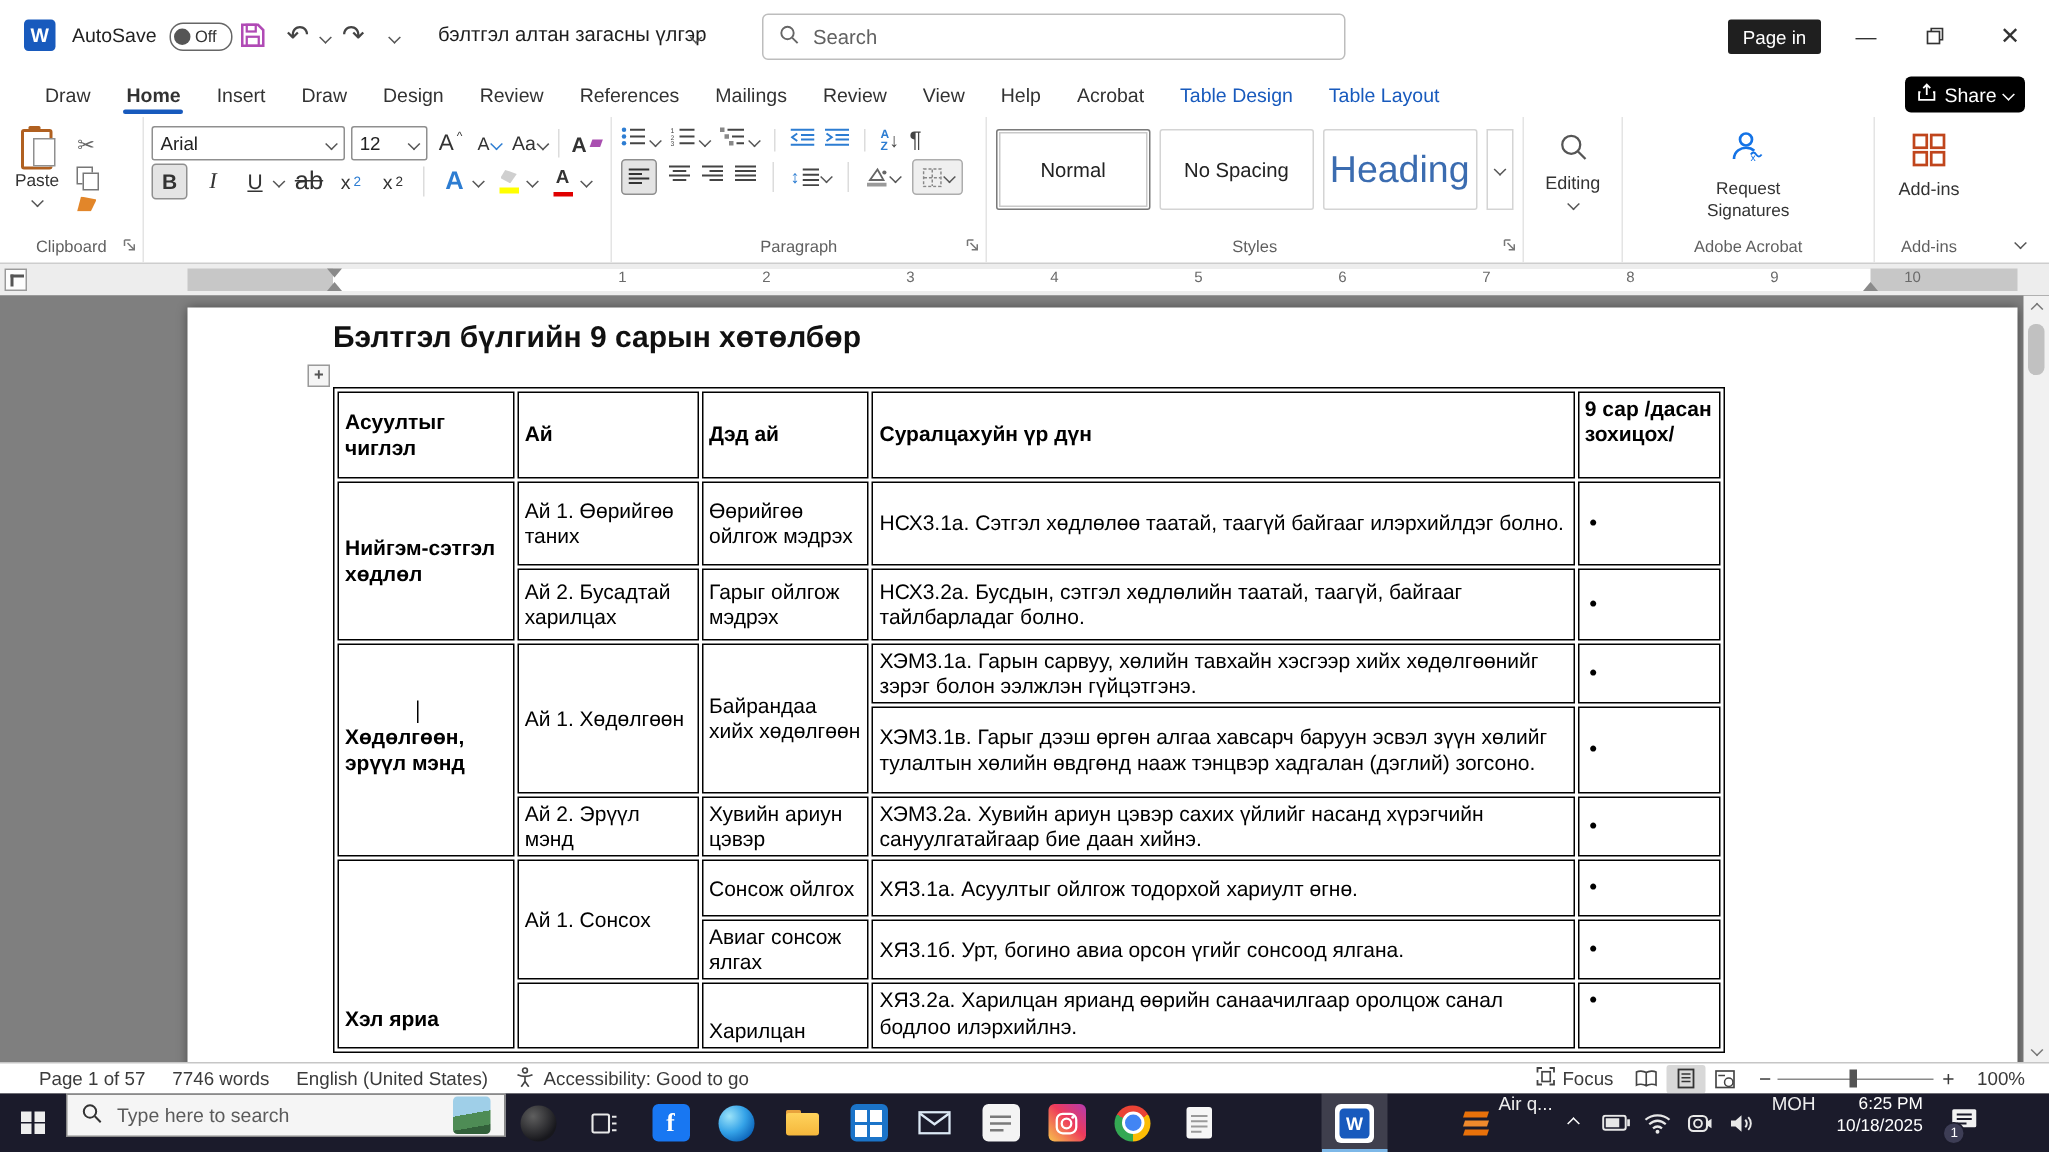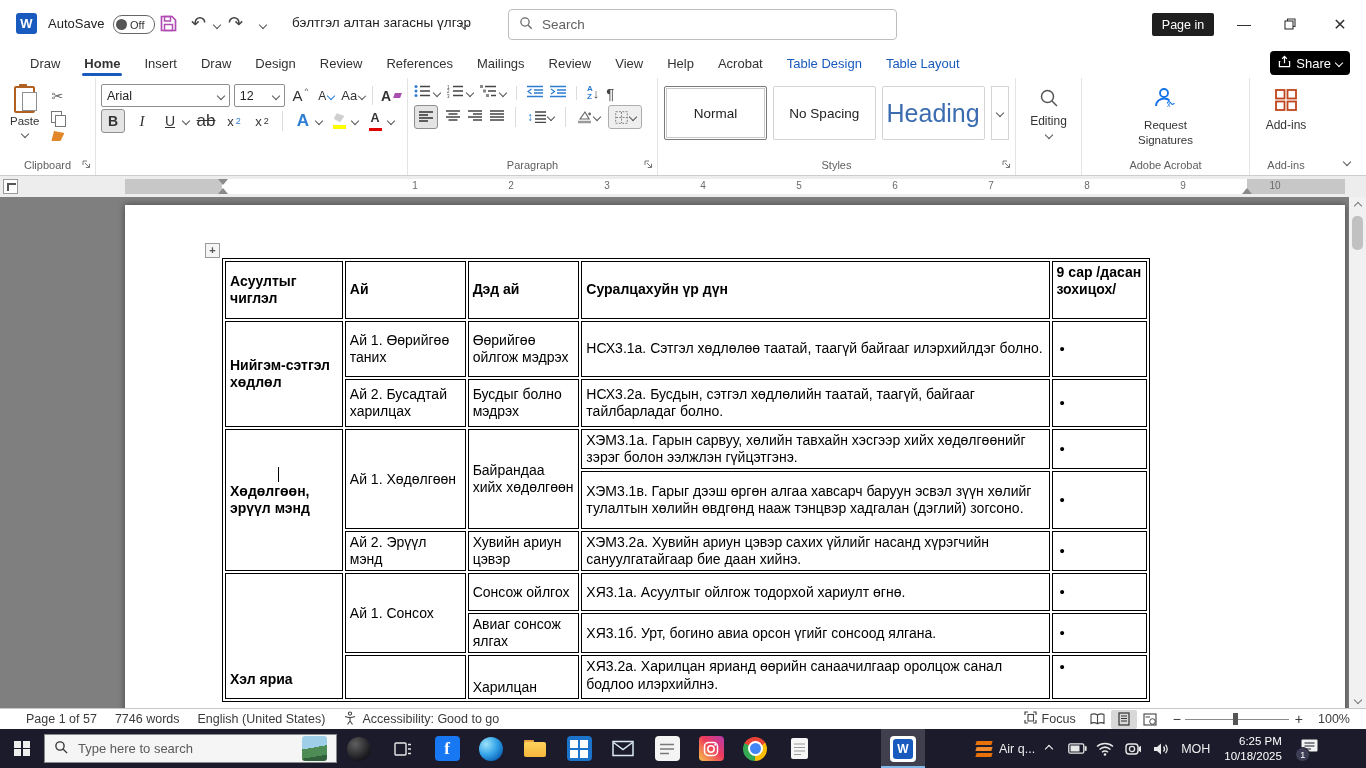--- a/index.html
+++ b/index.html
@@ -79,21 +79,21 @@
   #vscroll{position:absolute;right:0;top:0;width:17px;height:511px;background:#f1f1f1}
   .sarrow{position:absolute;left:0;width:17px;height:17px;display:flex;align-items:center;justify-content:center}
   #vthumb{position:absolute;left:3px;top:19px;width:11px;height:34px;background:#c1c1c1;border-radius:5px}
   
   #statusbar{left:0;top:708px;width:1366px;height:21px;background:#fff;border-top:1px solid #c6c6c6;
              box-sizing:border-box;display:flex;align-items:center;font-size:12.5px;color:#3b3b3b}
   .sb-item{display:flex;align-items:center;gap:5px;padding:0 9px;height:100%}
   .viewbtn{width:26px;height:19px;display:flex;align-items:center;justify-content:center;border-radius:2px}
   .viewbtn.active{background:#d8d8d8}
   
-  #taskbar{left:0;top:729px;width:1366px;height:39px;background:#1b1b2b;display:flex;align-items:center}
+  #taskbar{left:0;top:729px;width:1366px;height:39px;background:#1b1b2b;display:flex;align-items:flex-start}
   .tk{width:44px;height:39px;display:flex;align-items:center;justify-content:center;flex:0 0 auto}
   .tk.active{background:rgba(255,255,255,.16);box-shadow:inset 0 -2px 0 #7db8e8}
   #tksearch{width:293px;height:29px;background:#f5f5f5;border:1px solid #8a8a8a;display:flex;
             align-items:center;gap:9px;padding:0 9px;box-sizing:border-box;color:#5a5a5a;font-size:13px;flex:0 0 auto}
   .sq{width:7px;height:7px;background:#eee}
   .start{display:grid;grid-template-columns:7px 7px;grid-template-rows:7px 7px;gap:1.5px}
   .appic{width:25px;height:25px;border-radius:4px;display:flex;align-items:center;justify-content:center}
   .tray-txt{color:#eee;font-size:12.5px;white-space:nowrap}
   #clock{color:#fff;font-size:11.5px;text-align:right;line-height:1.3;padding:0 8px}
   .badge{position:absolute;left:-5px;bottom:-3px;width:13px;height:13px;border-radius:50%;
@@ -408,20 +408,21 @@
       <span class="rnum" style="left:1047px">10</span>
     </div>
     <span class="tri" style="left:93px;top:0;border-left:5px solid transparent;border-right:5px solid transparent;border-top:6px solid #8a8a8a"></span>
     <span class="tri" style="left:93px;bottom:0;border-left:5px solid transparent;border-right:5px solid transparent;border-bottom:6px solid #8a8a8a"></span>
     <span class="tri" style="left:1117px;bottom:0;border-left:5px solid transparent;border-right:5px solid transparent;border-bottom:6px solid #8a8a8a"></span>
   </div>
 </div>
 
 <div class="abs" id="canvas">
   <div id="page">
+    <div id="doctitle">Бэлтгэл бүлгийн 9 сарын хөтөлбөр</div>
     <div id="movehandle">+</div>
     <table id="doctable">
       <colgroup>
           <col style="width:116px">
           <col style="width:119px">
           <col style="width:110px">
           <col style="width:461px">
           <col style="width:94px">
         </colgroup>
       <tbody>
@@ -434,21 +435,21 @@
       </tr>
       <tr style="height:56px">
         <td class="sec" rowspan="2">Нийгэм-сэтгэл хөдлөл</td>
         <td>Ай 1. Өөрийгөө таних</td>
         <td>Өөрийгөө ойлгож мэдрэх</td>
         <td>НСХ3.1а. Сэтгэл хөдлөлөө таатай, таагүй байгааг илэрхийлдэг болно.</td>
         <td class="blt">•</td>
       </tr>
       <tr style="height:48px">
         <td>Ай 2. Бусадтай харилцах</td>
-        <td>Бусдыг болно мэдрэх</td>
+        <td>Гарыг ойлгож мэдрэх</td>
         <td>НСХ3.2а. Бусдын, сэтгэл хөдлөлийн таатай, таагүй, байгааг тайлбарладаг болно.</td>
         <td class="blt">•</td>
       </tr>
       <tr style="height:38px">
         <td class="sec" rowspan="3" style="position:relative"><span>Хөдөлгөөн, эрүүл мэнд</span><span id="caret"></span></td>
         <td rowspan="2">Ай 1. Хөдөлгөөн</td>
         <td rowspan="2">Байрандаа хийх хөдөлгөөн</td>
         <td>ХЭМ3.1а. Гарын сарвуу, хөлийн тавхайн хэсгээр хийх хөдөлгөөнийг зэрэг болон ээлжлэн гүйцэтгэнэ.</td>
         <td class="blt">•</td>
       </tr>

